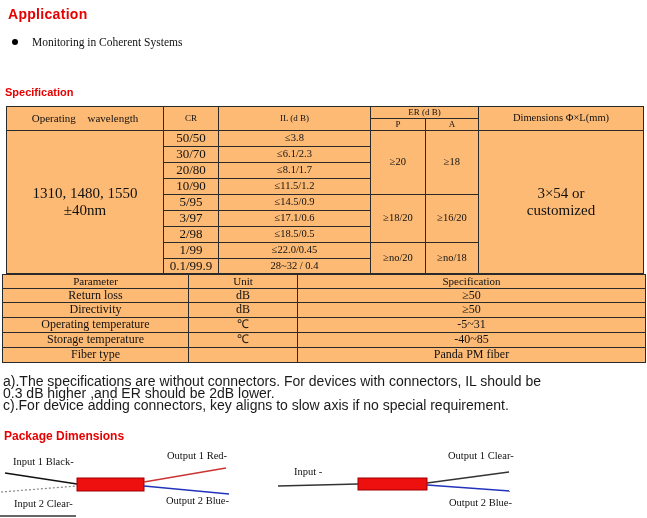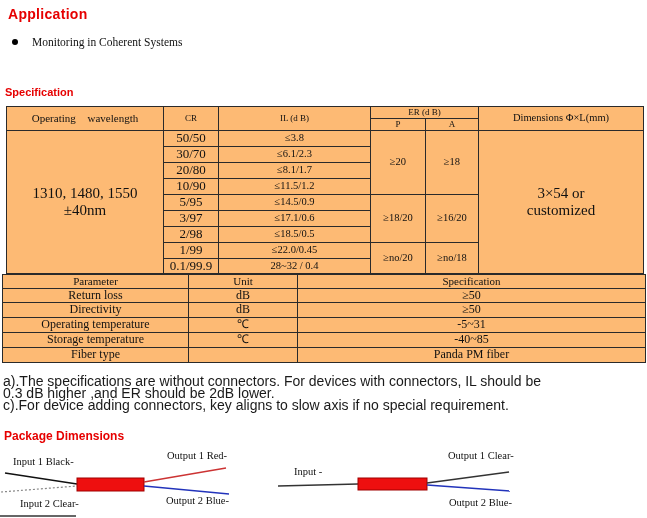--- a/index.html
+++ b/index.html
@@ -37,21 +37,21 @@
   #param-table td{font-size:12px;}
 
   #notes{left:3px;top:376px;width:642px;font-family:"Liberation Sans", sans-serif;
          font-size:14px;line-height:11.9px;color:#1a1a1a;}
   #notes p{margin:0;}
   .note-a{max-width:552px;}
 
   .diag-label{font-size:10.5px;white-space:nowrap;color:#111;}
   #lbl-in1{left:13px;top:456px;}
   #lbl-out1r{left:167px;top:450px;}
-  #lbl-in2{left:20px;top:498px;}
+  #lbl-in2{left:14px;top:498px;}
   #lbl-out2bl{left:166px;top:495px;}
   #lbl-inr{left:294px;top:466px;}
   #lbl-out1c{left:448px;top:450px;}
   #lbl-out2br{left:449px;top:497px;}
 
   #pkg-svg{left:0;top:445px;}
   #bottom-line{left:0;top:515px;width:76px;border-top:2px solid #666;height:0;}
 </style>
 </head>
 <body>

